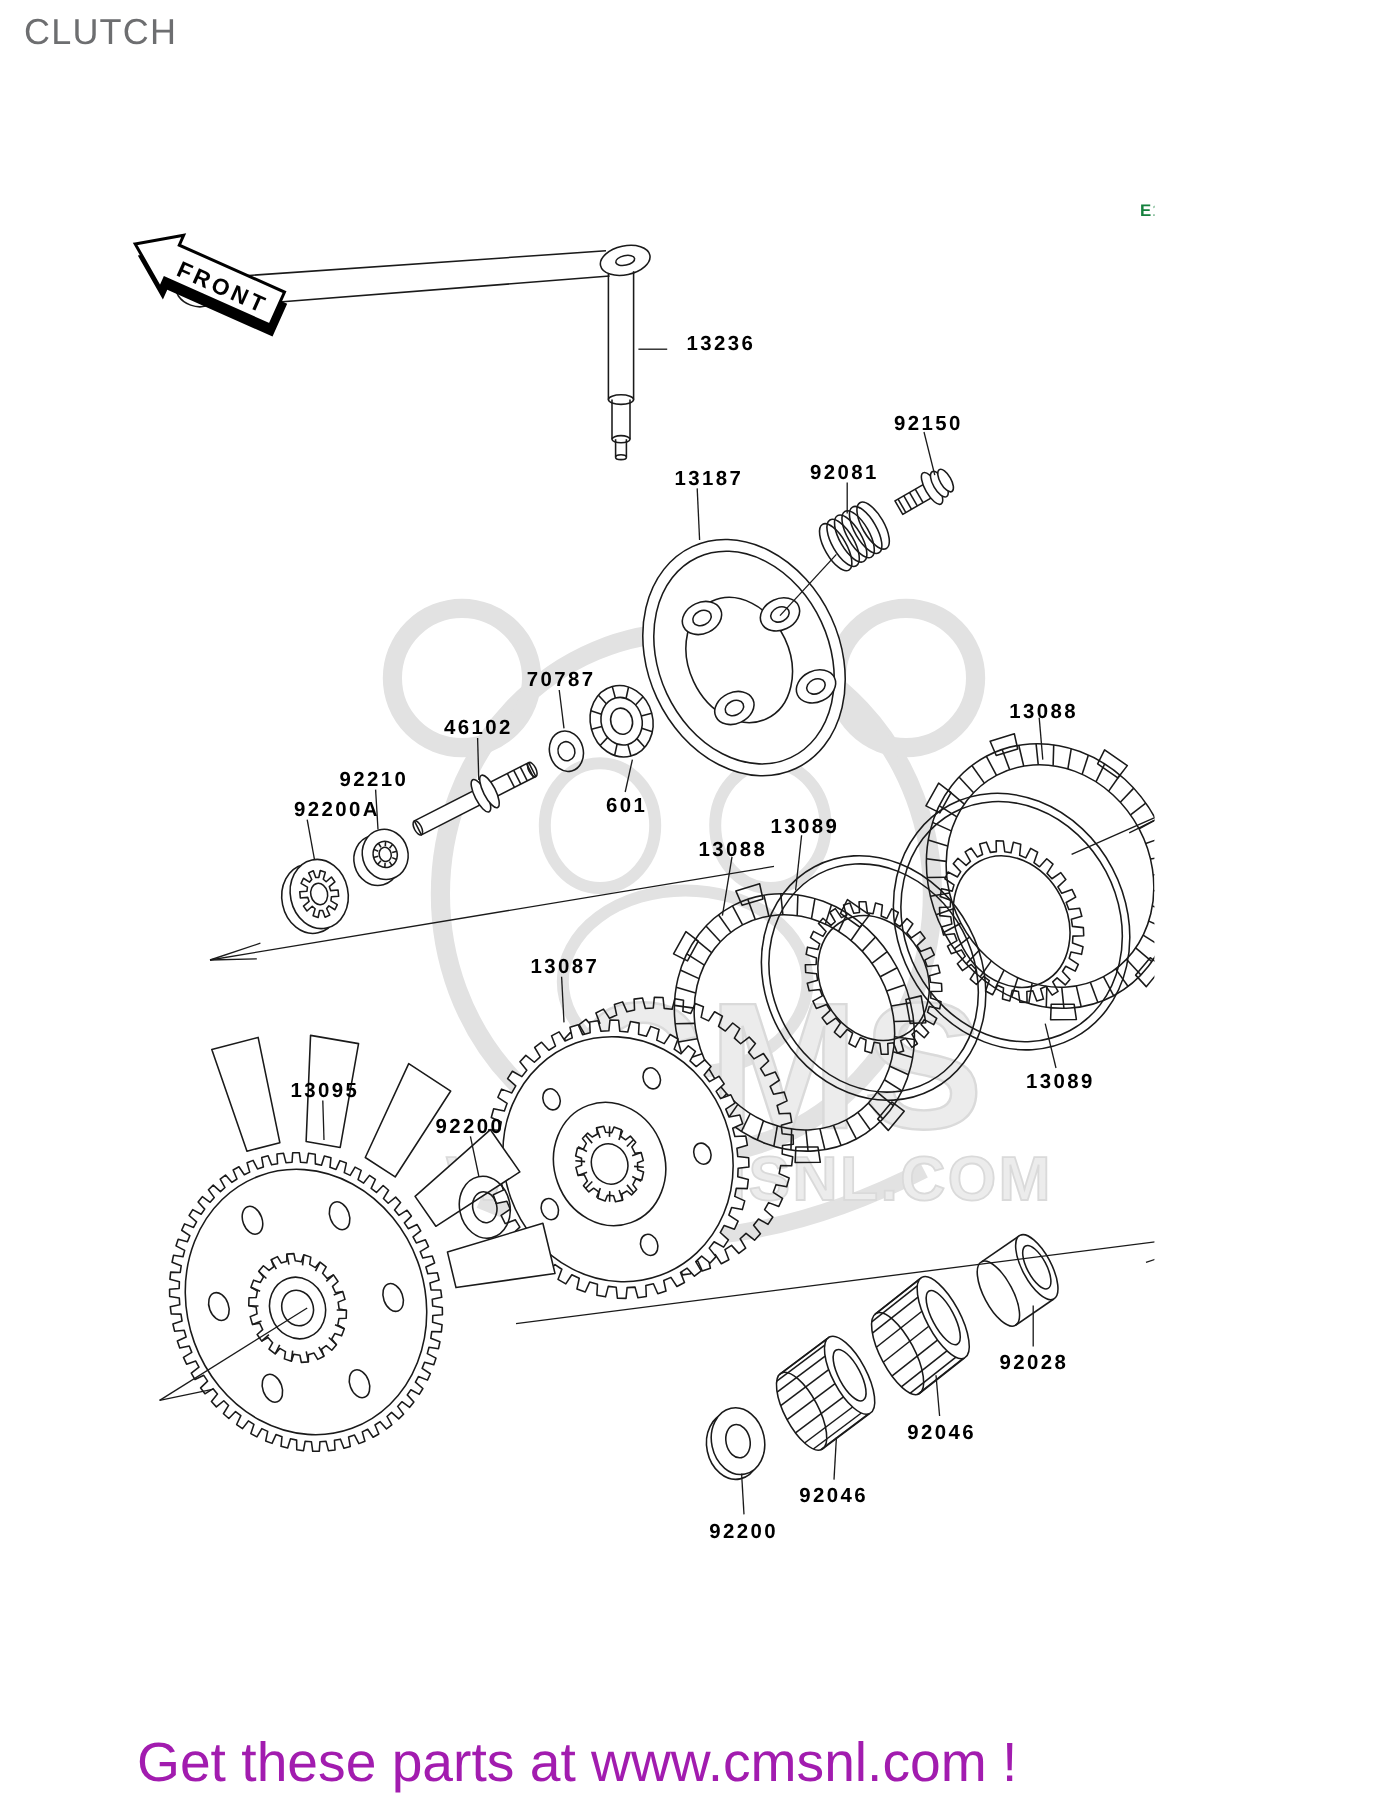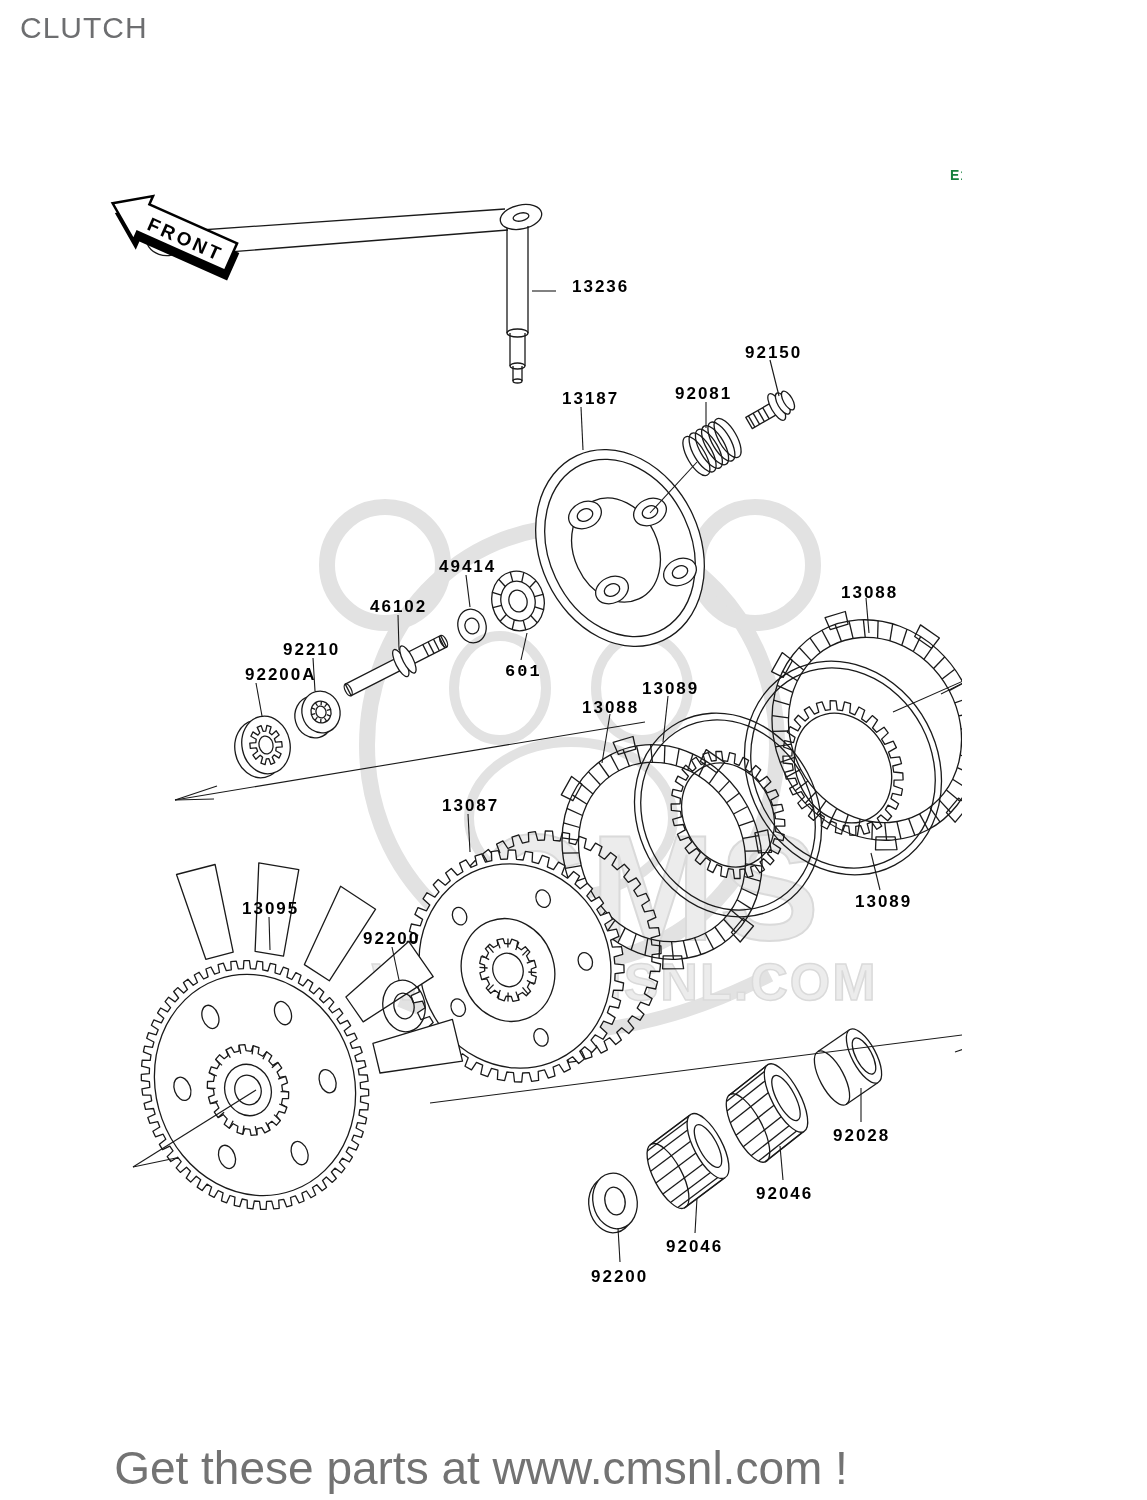--- a/index.html
+++ b/index.html
@@ -363,30 +363,30 @@
         <line x1="941.0" y1="694.0" x2="997.0" y2="666.0"></line>
         <line x1="430.0" y1="1103.0" x2="1032.0" y2="1026.0"></line>
         <line x1="955.0" y1="1052.0" x2="1032.0" y2="1026.0"></line>
       </g>
       <g transform="translate(150,198) rotate(24)">
         <path d="M-32 20 L2 -3 L2 6 L98 6 L98 36 L2 36 L2 45 Z" transform="translate(6,8)" fill="#000" stroke="none"></path>
         <path d="M-32 20 L2 -3 L2 6 L98 6 L98 36 L2 36 L2 45 Z" fill="#fff" stroke="#000" stroke-width="2.5"></path>
         <text x="9" y="30" font-family="Liberation Sans,sans-serif" font-weight="bold" font-size="19" letter-spacing="3" fill="#000">FRONT</text>
       </g>
     </svg>
-  <div id="footer-banner" style="color: #737373; text-align: center;">Get these parts at www.cmsnl.com !</div>
+  <div id="footer-banner" style="color: #a21caf; text-align: center;">Get these parts at www.cmsnl.com !</div>
 <div class="part-label" style="left: 560px; top: 277px; margin-left: 12px;">13236</div>
     <div class="part-label" style="left: 745px; top: 343px;">92150</div>
     <div class="part-label" style="left: 675px; top: 384px;">92081</div>
     <div class="part-label" style="left: 562px; top: 389px;">13187</div>
-    <div class="part-label" style="left: 439px; top: 557px;">49414</div>
+    <div class="part-label" style="left: 439px; top: 557px;">70787</div>
     <div class="part-label" style="left: 370px; top: 597px;">46102</div>
     <div class="part-label" style="left: 283px; top: 640px; text-align: right;">92210</div>
     <div class="part-label" style="left: 225px; top: 665px; margin-left: 20px;">92200A</div>
-    <div class="part-label" style="left: 505px; top: 662px; font-family: Liberation Mono, monospace;">601</div>
+    <div class="part-label" style="left: 505px; top: 662px;">601</div>
     <div class="part-label" style="left: 642px; top: 679px;">13089</div>
     <div class="part-label" style="left: 582px; top: 698px;">13088</div>
     <div class="part-label" style="left: 841px; top: 583px;">13088</div>
     <div class="part-label" style="left: 442px; top: 796px;">13087</div>
     <div class="part-label" style="left: 242px; top: 899px;">13095</div>
     <div class="part-label" style="left: 363px; top: 929px;">92200</div>
     <div class="part-label" style="left: 855px; top: 892px;">13089</div>
     <div class="part-label" style="left: 833px; top: 1126px;">92028</div>
     <div class="part-label" style="left: 756px; top: 1184px;">92046</div>
     <div class="part-label" style="left: 666px; top: 1237px;">92046</div>

